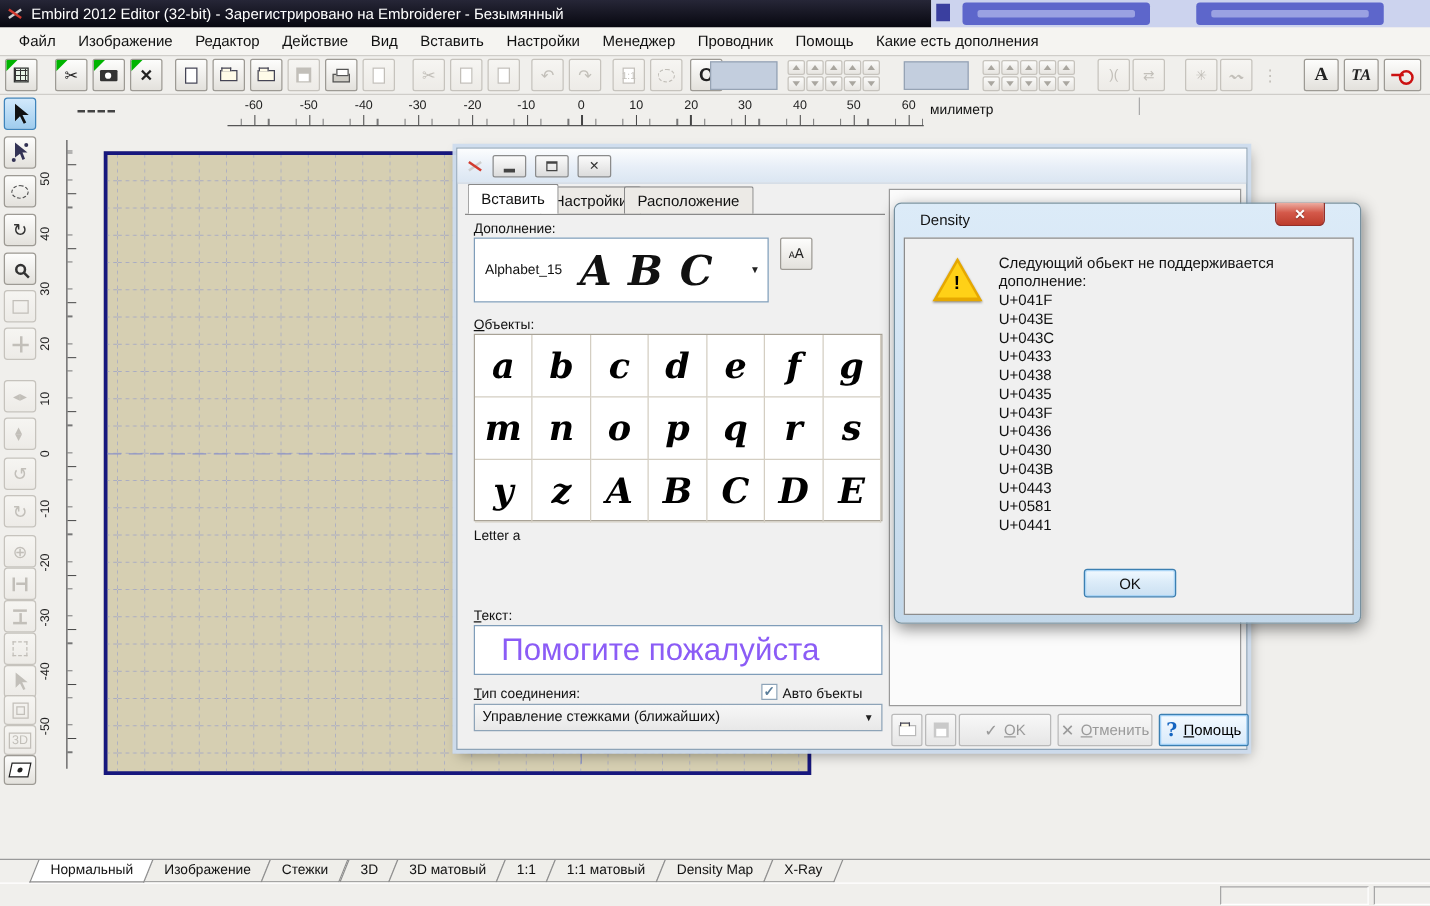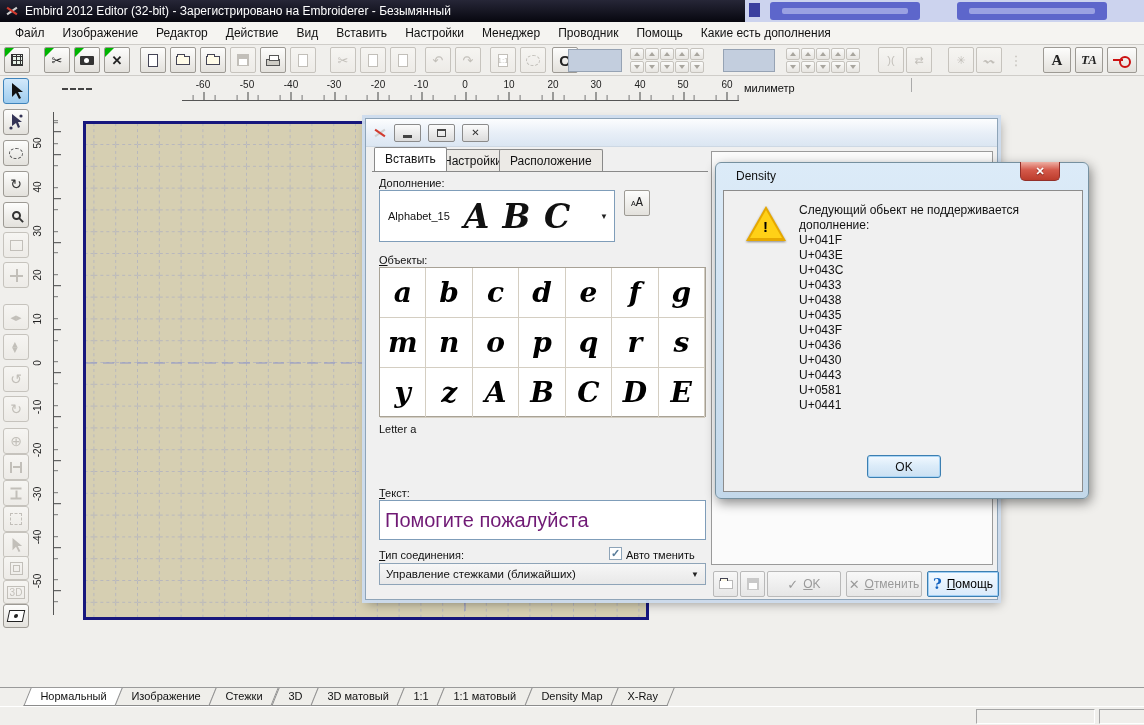--- a/index.html
+++ b/index.html
@@ -103,21 +103,21 @@
   #dtabline{position:absolute;left:6px;top:52px;width:336px;border-top:1px solid #898989}
   .lbl{position:absolute;font-size:11px;color:#111}
   .combo{position:absolute;background:#fff;border:1px solid #7f9db9;display:flex;align-items:center}
   .darr{position:absolute;right:6px;top:50%;transform:translateY(-50%);font-size:8px;color:#222}
   #fontprev{font-family:"DejaVu Serif",serif;font-style:italic;font-weight:bold;font-size:33px;letter-spacing:13px;margin-left:14px}
   #lgrid{position:absolute;left:13px;top:148px;width:327px;height:150px;background:#fff;border:1px solid #a8a296;
          display:grid;grid-template-columns:repeat(7,1fr);grid-auto-rows:50px}
   .lcell{border-right:1px solid #d4cec2;border-bottom:1px solid #d4cec2;display:flex;align-items:center;justify-content:center;
          font-family:"DejaVu Serif",serif;font-style:italic;font-weight:bold;font-size:28px;color:#000}
   #bigtext{position:absolute;left:13px;top:381px;width:327px;height:40px;border:1px solid #7f9db9;background:#fff;
-           font-family:"Liberation Sans",sans-serif;font-size:20px;padding:2px 5px;color:#701a75}
+           font-family:"Liberation Sans",sans-serif;font-size:25px;padding:2px 21px;color:#8b5cf6}
   .cbx{position:absolute;width:13px;height:13px;background:#fff;border:1px solid #8ea4b8;display:flex;align-items:center;
        justify-content:center;font-size:11px;color:#5a7d9a;font-weight:bold}
   #ccombo{left:13px;top:444px;width:327px;height:22px;background:linear-gradient(#f7f7f7,#e8e8e8);border:1px solid #8ea4b8;
           display:flex;align-items:center;padding-left:6px;font-size:11.5px;position:absolute}
   #rpanel{position:absolute;left:345px;top:32px;width:282px;height:414px;background:#fbfbfb;border:1px solid #9a9a9a}
   .dbtn{position:absolute;top:452px;height:26px;background:linear-gradient(#f8f8f8,#e6e6e6);border:1px solid #b9b9b9;
         border-radius:2px;display:flex;align-items:center;justify-content:center;gap:5px;font-size:12px;color:#9a9a9a}
   .dbtn.en{color:#000;border:1px solid #3c7fb1;box-shadow:inset 0 0 0 1px #9ecef5;background:linear-gradient(#f4faff,#d9eafa)}
   .qmark{color:#1464c0;font-weight:bold;font-size:15px;font-family:"DejaVu Serif",serif}
   .gmark{font-size:13px}
@@ -460,21 +460,21 @@
   </div>
 
   <span class="lbl" style="left:13px;top:304px">Letter a</span>
   <span class="lbl" style="left:13px;top:368px"><u>Т</u>екст:</span>
   <input id="bigtext" value="Помогите пожалуйста" style="">
 
   <span class="lbl" style="left:13px;top:430px"><u>Т</u>ип соединения:</span>
   <span class="cbx" style="left:243px;top:428px">
       <span>✓</span>
     </span>
-  <span class="lbl" style="left:260px;top:430px">Авто тменить</span>
+  <span class="lbl" style="left:260px;top:430px">Авто бъекты</span>
   <div id="ccombo">
     <span>Управление стежками (ближайших)</span>
     <span class="darr">▼</span>
   </div>
 
   <div id="rpanel"></div>
 
   <span class="dbtn" style="left:347px;width:25px">
       <span class="fold" style="border-color:#b9b9b9;background:#fff"></span>
     </span>
@@ -509,20 +509,21 @@
       <span>Следующий обьект не поддерживается дополнение:</span>
       <span class="code">U+041F</span>
       <span class="code">U+043E</span>
       <span class="code">U+043C</span>
       <span class="code">U+0433</span>
       <span class="code">U+0438</span>
       <span class="code">U+0435</span>
       <span class="code">U+043F</span>
       <span class="code">U+0436</span>
       <span class="code">U+0430</span>
+      <span class="code">U+043B</span>
       <span class="code">U+0443</span>
       <span class="code">U+0581</span>
       <span class="code">U+0441</span>
     </div>
   </div>
   <span id="wok">OK</span>
 </div>
 
 <div class="abs" id="tabtop"></div>
 <div class="abs" id="vtabs">

